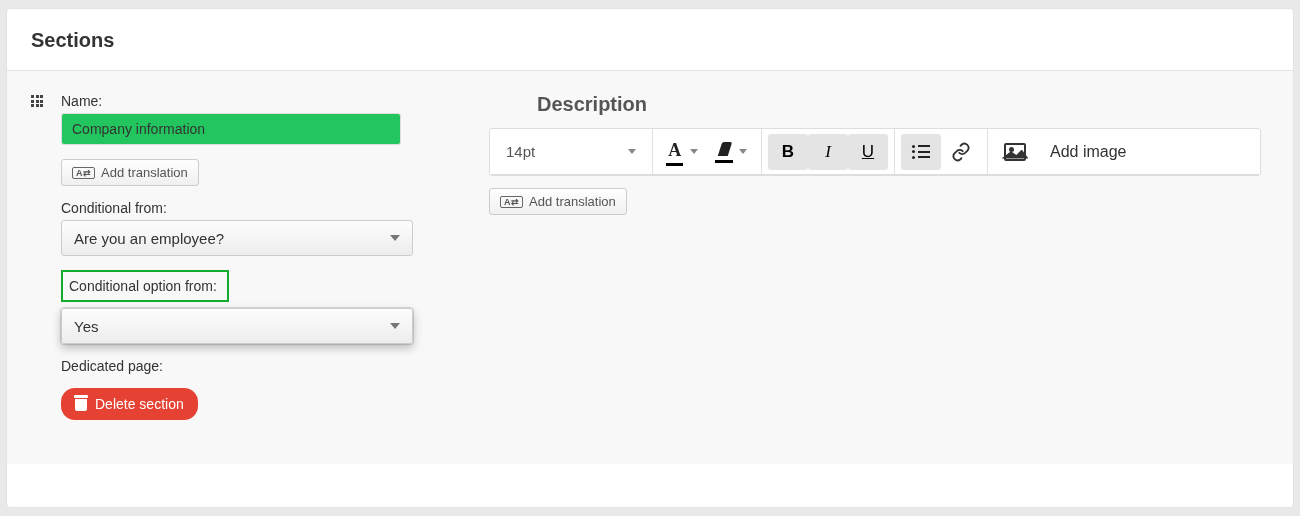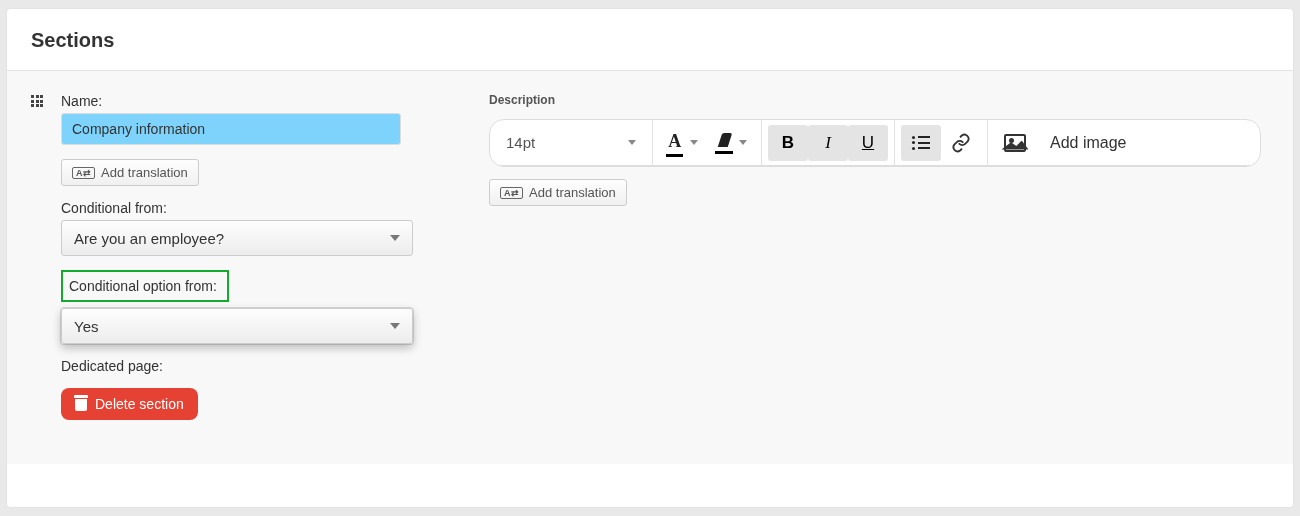--- a/index.html
+++ b/index.html
@@ -16,21 +16,21 @@
   .drag-col { width: 30px; padding-top: 2px; }
   .drag-handle { width: 14px; height: 14px; display: grid; grid-template-columns: repeat(3,3px); grid-auto-rows: 3px; gap: 1.5px; cursor: move;}
   .drag-handle span { background:#444; display:block; }
 
   .fields-col { flex:1; }
 
   .form-group { margin-bottom: 14px; }
   .form-label { font-size: 14px; color:#333; margin-bottom:4px; display:block;}
   .text-input {
     width: 340px; height: 32px; padding: 5px 10px; font-size: 14px;
-    border:1px solid #ddd; border-radius:3px; background:#7dd3fc; color:#333;
+    border:1px solid #ddd; border-radius:3px; background:#22c55e; color:#333;
   }
   .btn-small {
     display:inline-flex; align-items:center; gap:6px;
     background: linear-gradient(#fefefe,#f0f0f0);
     border:1px solid #ccc; border-radius:3px;
     padding: 5px 10px; font-size:13px; color:#555; cursor:pointer;
   }
   .btn-small .mini-icon { font-size:9px; font-weight:700; border:1px solid #666; padding:0 3px; border-radius:2px; letter-spacing:0.5px;}
 
   .select {
@@ -47,38 +47,38 @@
   .select.focused {
     box-shadow: 0 0 0 1px rgba(0,0,0,.12), 0 4px 10px rgba(0,0,0,.25);
   }
 
   .label-highlight {
     display:inline-block; border:2px solid #14a92f; padding:2px 6px 2px 2px; margin-bottom:6px;
   }
 
   .btn-danger {
     display:inline-flex; align-items:center; gap:8px;
-    background:#e64234; color:#fff; border:none; border-radius:8px;
+    background:#e64234; color:#fff; border:none; border-radius:14px;
     padding: 8px 14px; font-size:14px; cursor:pointer;
   }
   .trash-icon { width:12px; height:14px; position:relative; }
   .trash-icon::before {
     content:""; position:absolute; top:2px; left:0; width:12px; height:12px;
     background:#fff; border-radius:0 0 2px 2px;
   }
   .trash-icon::after {
     content:""; position:absolute; top:-2px; left:-1px; width:14px; height:3px;
     background:#fff; border-radius:1px;
   }
 
   
   .right-col { flex:1; }
-  .desc-label { font-size:12px; font-weight:600; color:#555; margin-bottom:12px; display:block;}
-
-  .editor { background:#fff; border:1px solid #ddd; border-radius:15px; overflow:hidden;}
+  .desc-label { font-size:20px; font-weight:600; color:#555; margin-bottom:12px; display:block;margin-left:48px;}
+
+  .editor { background:#fff; border:1px solid #ddd; border-radius:3px; overflow:hidden;}
 
   .toolbar { display:flex; align-items:stretch; border-bottom:1px solid #ddd; height:46px; }
   .tb-group { display:flex; align-items:center; padding:0 6px; border-right:1px solid #e0e0e0; }
   .tb-group:last-child { border-right:none; }
 
   .tb-fontselect { width:150px; height:34px; display:flex; align-items:center; justify-content:space-between; padding:0 10px; font-size:15px; color:#555; cursor:pointer;}
   .chev { border-left:4px solid transparent; border-right:4px solid transparent; border-top:5px solid #888; display:inline-block;}
 
   .tb-btn {
     width:40px; height:36px; border:none; background:transparent; border-radius:3px;

